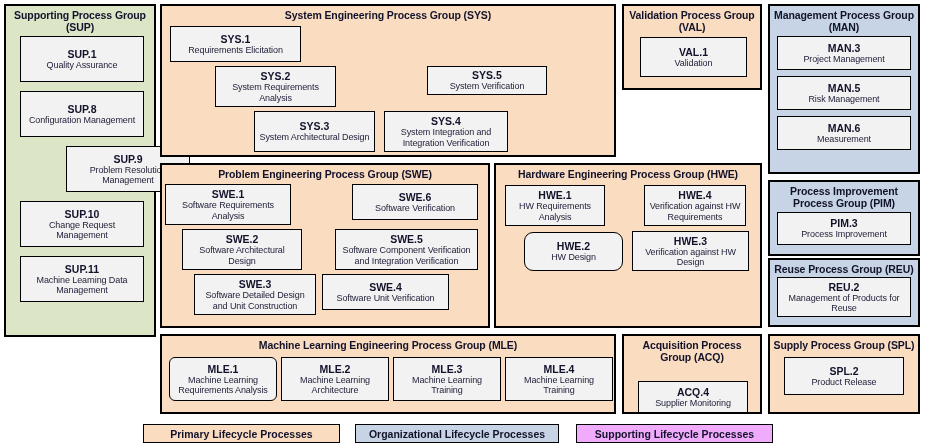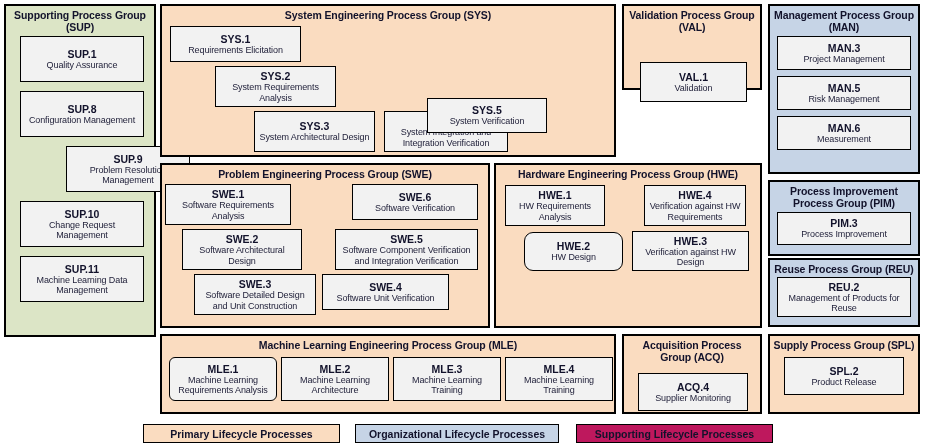--- a/index.html
+++ b/index.html
@@ -77,21 +77,21 @@
     display: flex;
     align-items: center;
     justify-content: center;
     font-weight: bold;
     font-size: 10.5px;
     color: #12122b;
     height: 19px;
   }
   .legend-item.primary { background: #FADCC0; }
   .legend-item.org     { background: #C6D4E6; }
-  .legend-item.support { background: #be185d; }
+  .legend-item.support { background: #f0abfc; }
 </style>
 </head>
 <body>
 
 <div class="group support" style="left:4px; top:4px; width:152px; height:333px;">
   <div class="group-title">Supporting Process Group (SUP)</div>
   <div class="group-body">
     <div class="proc" style="left:14px; top:1px; width:124px; height:46px;">
       <span class="pid">SUP.1</span>
       <span class="pname">Quality Assurance</span>
@@ -127,28 +127,28 @@
       <span class="pname">System Requirements Analysis</span>
     </div>
     <div class="proc" style="left:92px; top:88px; width:121px; height:41px;">
       <span class="pid">SYS.3</span>
       <span class="pname">System Architectural Design</span>
     </div>
     <div class="proc" style="left:222px; top:88px; width:124px; height:41px;">
       <span class="pid">SYS.4</span>
       <span class="pname">System Integration and Integration Verification</span>
     </div>
-    <div class="proc" style="left:265px; top:43px; width:120px; height:35px;margin-top:32px;">
+    <div class="proc" style="left:265px; top:43px; width:120px; height:29px;">
       <span class="pid">SYS.5</span>
       <span class="pname">System Verification</span>
     </div>
   </div>
 </div>
 
-<div class="group primary" style="left:622px; top:4px; width:140px; height:86px;gap:25px;">
+<div class="group primary" style="left:622px; top:4px; width:140px; height:86px;">
   <div class="group-title">Validation Process Group (VAL)</div>
   <div class="group-body">
     <div class="proc" style="left:16px; top:2px; width:107px; height:40px;">
       <span class="pid">VAL.1</span>
       <span class="pname">Validation</span>
     </div>
   </div>
 </div>
 
 <div class="group org" style="left:768px; top:4px; width:152px; height:170px;">
@@ -259,21 +259,21 @@
     <div class="proc" style="left:343px; top:4px; width:108px; height:44px;">
       <span class="pid">MLE.4</span>
       <span class="pname">Machine Learning Training</span>
     </div>
   </div>
 </div>
 
 <div class="group primary" style="left:622px; top:334px; width:140px; height:80px;">
   <div class="group-title">Acquisition Process Group (ACQ)</div>
   <div class="group-body">
-    <div class="proc" style="left:14px; top:8px; width:110px; height:38px;">
+    <div class="proc" style="left:14px; top:16px; width:110px; height:32px;">
       <span class="pid">ACQ.4</span>
       <span class="pname">Supplier Monitoring</span>
     </div>
   </div>
 </div>
 
 <div class="group primary" style="left:768px; top:334px; width:152px; height:80px;">
   <div class="group-title">Supply Process Group (SPL)</div>
   <div class="group-body">
     <div class="proc" style="left:14px; top:4px; width:120px; height:38px;">

